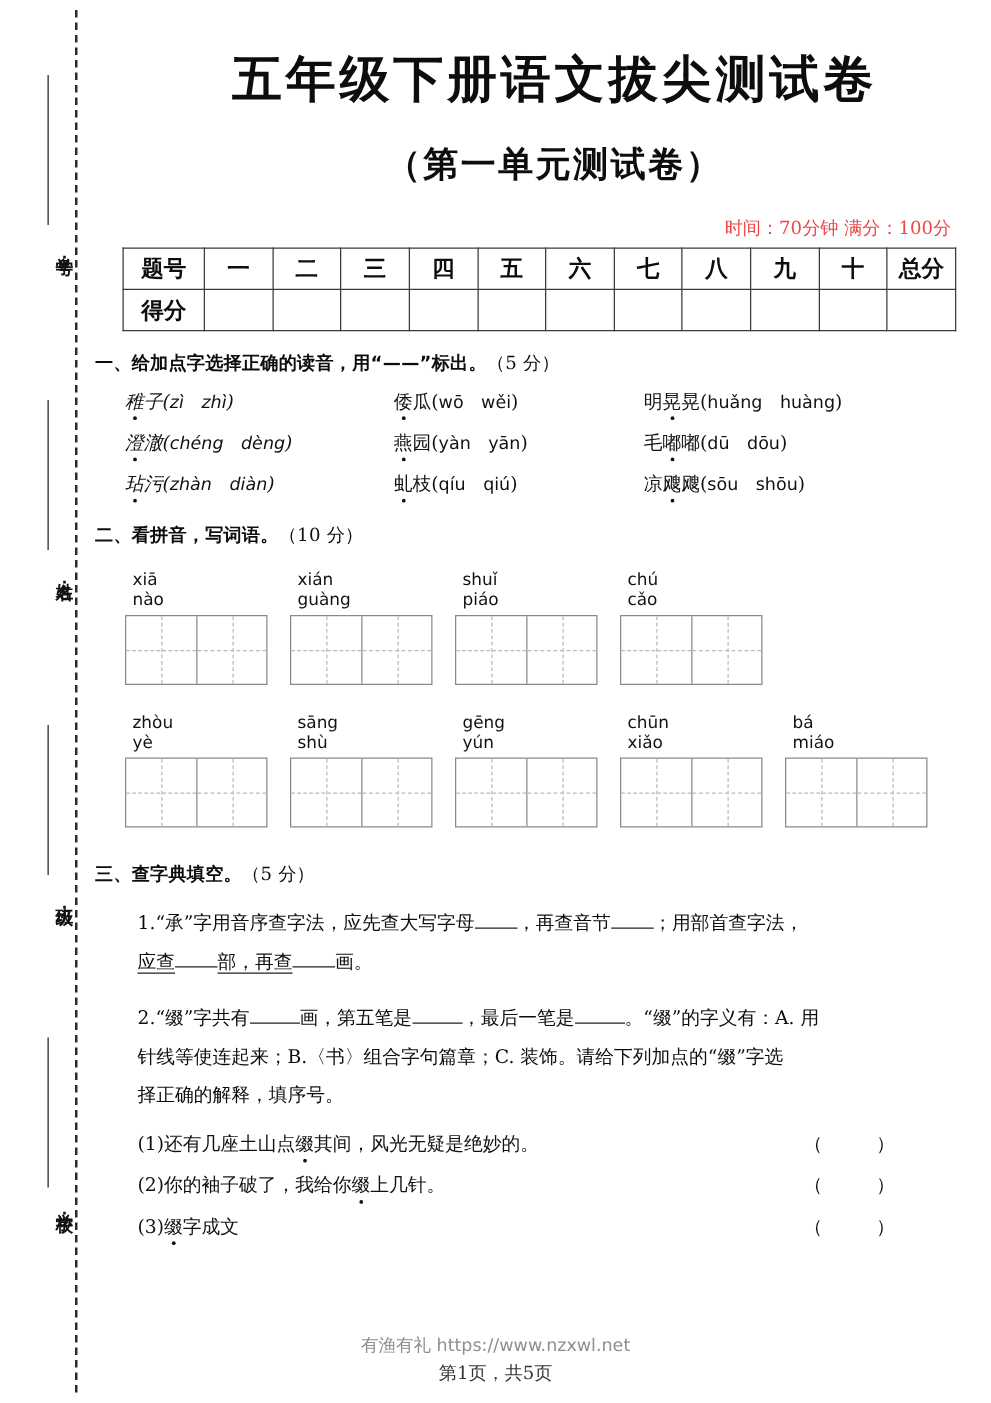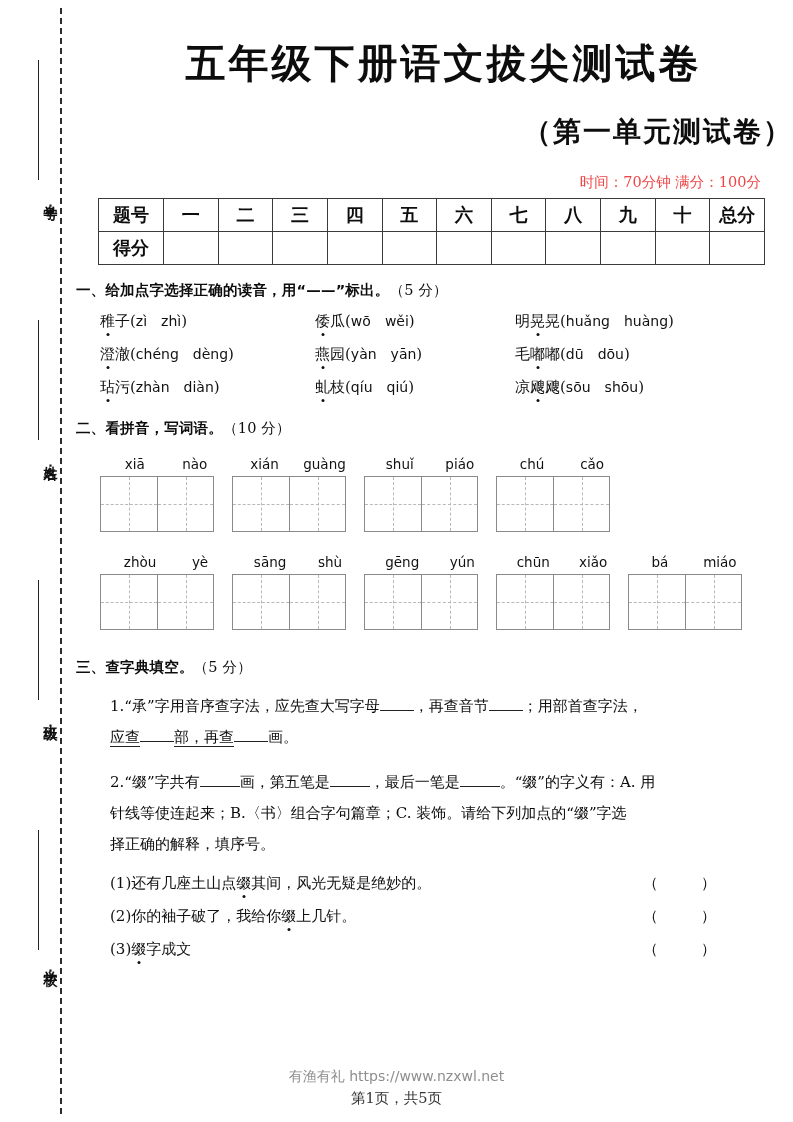--- a/index.html
+++ b/index.html
@@ -60,21 +60,21 @@
     text-align: center;
     font-family: "DejaVu Serif", "Liberation Serif", serif;
     font-size: 40px;
     font-weight: bold;
     letter-spacing: 3px;
     margin: 36px 0 0 0;
     padding-left: 24px;
     color: #0d0d0d;
   }
   #title-sub {
-    text-align: right;
+    text-align: center;
     font-family: "DejaVu Serif", "Liberation Serif", serif;
     font-size: 28px;
     font-weight: bold;
     letter-spacing: 2px;
     margin-top: 22px;
     padding-left: 24px;
     color: #0d0d0d;
   }
 
   #meta-line {
@@ -128,21 +128,21 @@
   }
   .q1-row {
     display: flex;
     margin-bottom: 14px;
   }
   .q1-cell {
     font-size: 15px;
     font-family: "DejaVu Serif", "Liberation Serif", serif;
     white-space: nowrap;
   }
-  .q1-cell.c1 { width: 215px; }
+  .q1-cell.c1 { width: 215px; font-style: italic; }
   .q1-cell.c2 { width: 200px; }
   .q1-cell.c3 { width: 235px; }
   .dotchar {
     position: relative;
     display: inline-block;
   }
   .dotchar::after {
     content: "";
     position: absolute;
     left: 50%;
@@ -165,20 +165,21 @@
     width: 132px;
   }
   .tz-pylabels {
     display: flex;
     justify-content: space-around;
     font-family: "DejaVu Sans", "Liberation Sans", sans-serif;
     font-size: 13.5px;
     color: #111;
     margin-bottom: 4px;
     padding: 0 6px;
+    flex-direction: column;
   }
   .tz-boxes {
     display: flex;
     width: 114px;
     height: 56px;
     border: 1.2px solid #8a8a8a;
     box-sizing: border-box;
   }
   .tz-cell {
     width: 50%;

